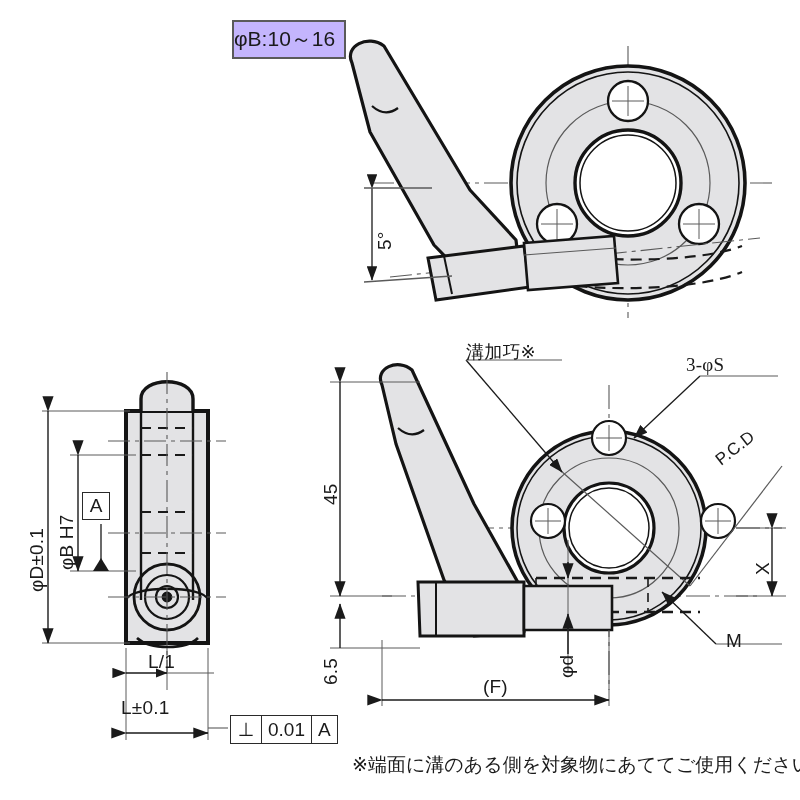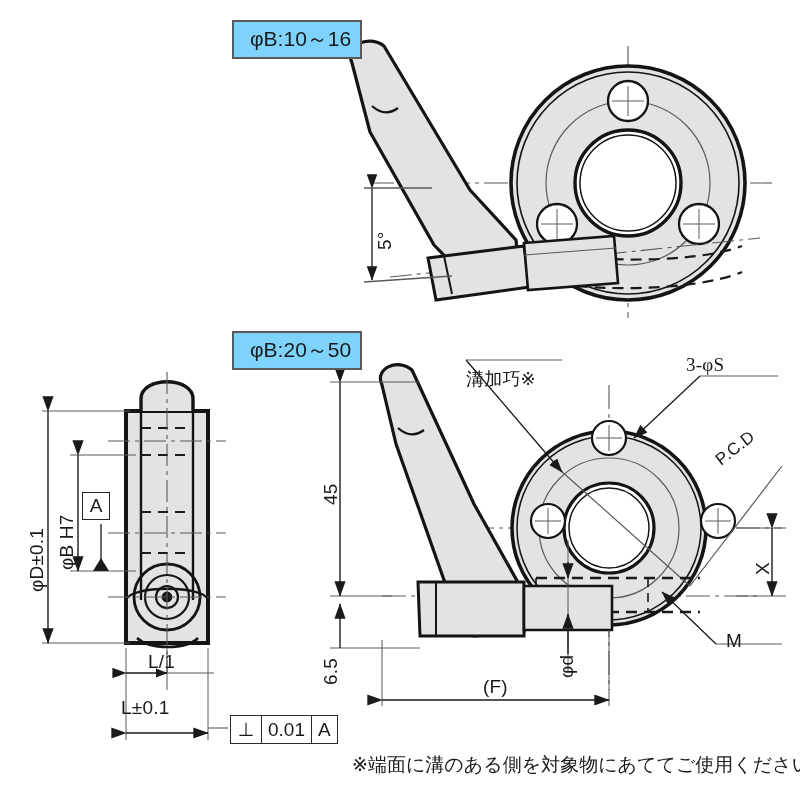--- a/index.html
+++ b/index.html
@@ -2,23 +2,23 @@
 <html><head>
 <meta charset="utf-8">
 <style>
   html,body{margin:0;padding:0;background:#ffffff;}
   body{width:800px;height:800px;overflow:hidden;
        font-family:"Liberation Sans","DejaVu Sans",sans-serif;color:#1a1a1a;}
   #stage{position:relative;width:800px;height:800px;}
   svg{position:absolute;top:0;left:0;width:800px;height:800px;}
   .lbl{position:absolute;font-size:19px;letter-spacing:.2px;white-space:nowrap;color:#1a1a1a;}
   .lbl.sm{font-size:17px;}
-  .lbl.jp{font-family:"DejaVu Sans",sans-serif;font-size:18px;margin-top:27px;}
-  .boxlbl{position:absolute;border:2px solid #5a5a5a;background:#7dd3fc;
-          padding:3px 9px 4px 16px;font-size:21px;white-space:nowrap;}
+  .lbl.jp{font-family:"DejaVu Sans",sans-serif;font-size:18px;}
+  .boxlbl{position:absolute;border:2px solid #5a5a5a;background:#c4b5fd;
+          padding:3px 9px 4px 0;font-size:21px;white-space:nowrap;}
   .rot90{transform:rotate(-90deg);transform-origin:left top;}
   .note{position:absolute;font-family:"DejaVu Sans",sans-serif;font-size:19px;white-space:nowrap;}
   .datum{position:absolute;border:1.6px solid #2a2a2a;background:#fff;
          width:26px;height:26px;line-height:26px;text-align:center;font-size:19px;}
   .gtol{position:absolute;display:flex;border:1.6px solid #2a2a2a;background:#fff;height:27px;}
   .gtol div{display:flex;align-items:center;justify-content:center;
             border-right:1.6px solid #2a2a2a;font-size:19px;padding:0 6px;}
   .gtol div:last-child{border-right:none;}
   .gtol .perp{width:30px;padding:0;}
 </style>
@@ -241,21 +241,20 @@
       <line x1="700" y1="376" x2="778" y2="376"></line>
       <line x1="716" y1="644" x2="782" y2="644"></line>
 
       <line x1="690" y1="586" x2="782" y2="466"></line>
     </g>
   </g>
 </svg>
 
 <div class="boxlbl" style="left:232px;top:20px;">φB:10～16</div>
 
-<div class="boxlbl" style="left:232px;top:331px;">φB:20～50</div>
 
 <div class="lbl rot90" style="left:374px;top:250px;">5°</div>
 
 <div class="lbl rot90" style="left:26px;top:592px;">φD±0.1</div>
 <div class="lbl rot90" style="left:56px;top:570px;">φB H7</div>
 
 <div class="datum" style="left:82px;top:492px;">A</div>
 
 <div class="lbl" style="left:148px;top:651px;">L/1</div>
 <div class="lbl" style="left:121px;top:697px;">L±0.1</div>

